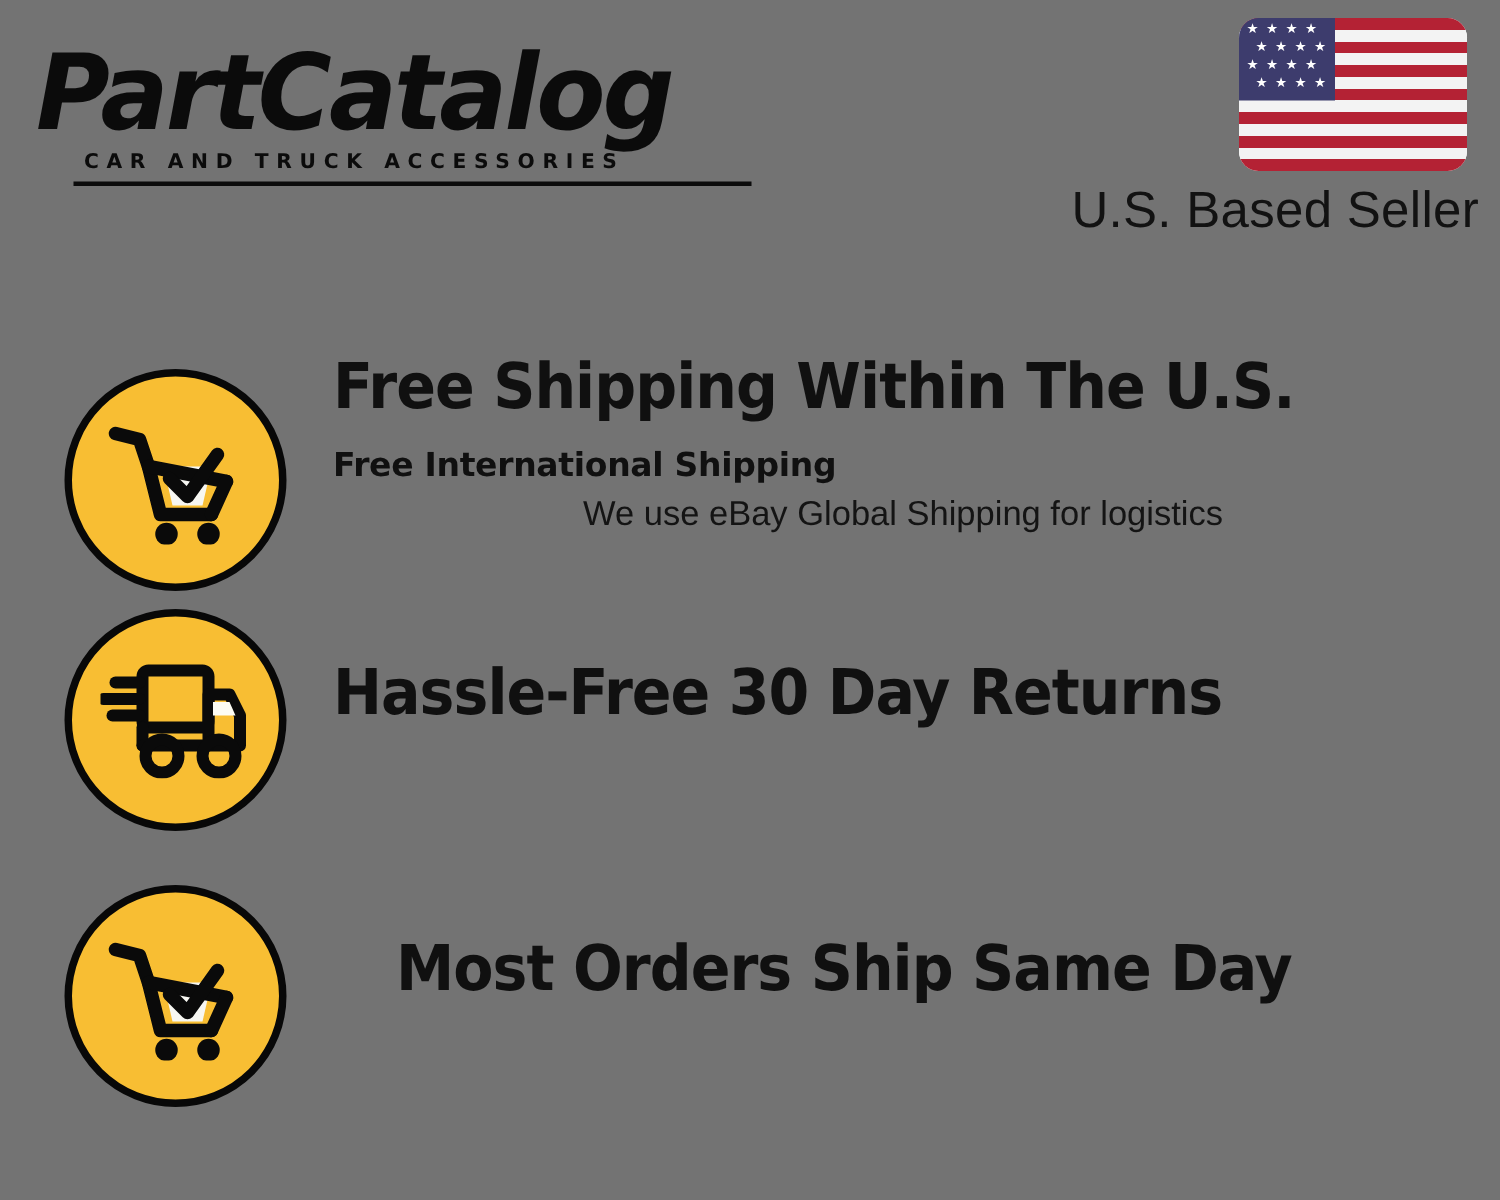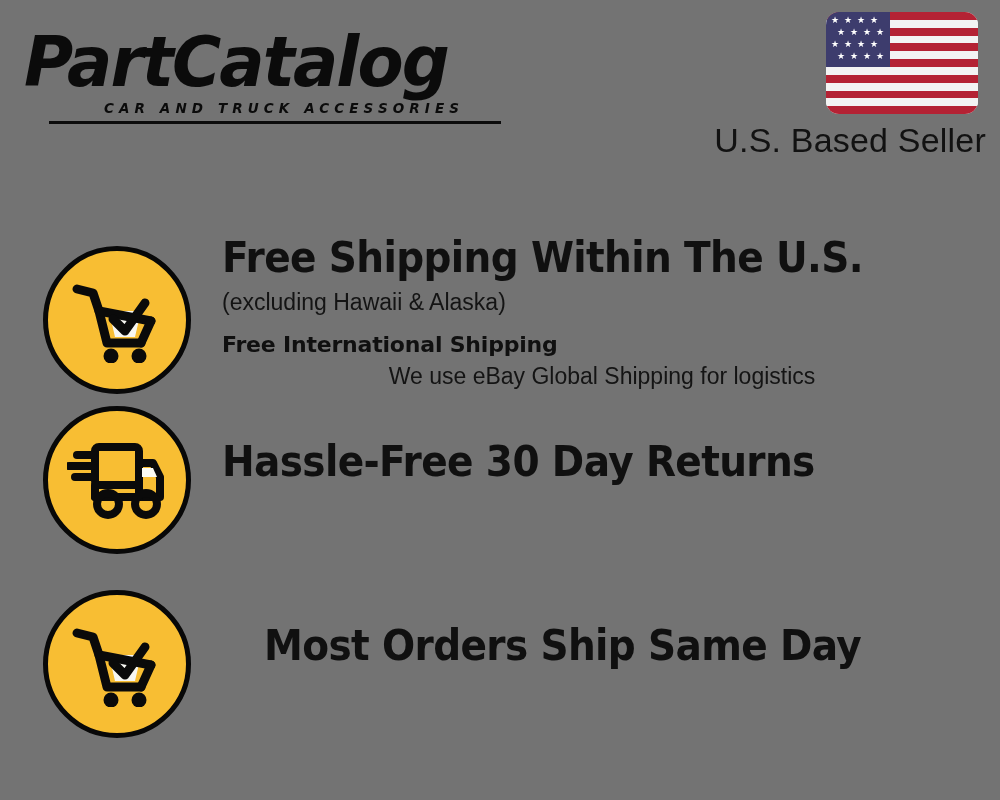--- a/index.html
+++ b/index.html
@@ -56,26 +56,24 @@
     transform: scaleX(0.96);
     transform-origin: left top;
   }
   .logo-tagline {
     position: absolute;
     left: 32px;
     top: 76px;
     font-family: "DejaVu Sans", sans-serif;
     font-size: 13.5px;
     font-weight: 700;
-    font-style: italic;
     letter-spacing: 5.1px;
     line-height: 16px;
     color: #0b0b0b;
     white-space: nowrap;
-    margin-left: 48px;
   }
   .logo-underline {
     position: absolute;
     left: 25px;
     top: 97px;
     width: 452px;
     height: 3px;
     background: #0b0b0b;
   }
 
@@ -270,21 +268,20 @@
           <path d="M8 12 L24 16 L30 34 L38 66 L72 66" fill="none" stroke="#0a0a0a" stroke-width="9" stroke-linecap="round" stroke-linejoin="round"></path>
           <path d="M30 34 L82 44" fill="none" stroke="#0a0a0a" stroke-width="9" stroke-linecap="round" stroke-linejoin="round"></path>
           <path d="M72 66 L82 44" fill="none" stroke="#0a0a0a" stroke-width="9" stroke-linecap="round" stroke-linejoin="round"></path>
           <path d="M44 42 L56 54 L76 26" fill="none" stroke="#0a0a0a" stroke-width="9" stroke-linecap="round" stroke-linejoin="round"></path>
           <circle cx="42" cy="79" r="7.5" fill="#0a0a0a"></circle>
           <circle cx="70" cy="79" r="7.5" fill="#0a0a0a"></circle>
         </svg>
       </div>
       <div class="feature-text">
         <div class="feature-title">Free Shipping Within The U.S.</div>
-        <div class="feature-sub">(excluding Hawaii &amp; Alaska)</div>
         <div class="feature-sub-strong">Free International Shipping</div>
         <div class="feature-sub-last">We use eBay Global Shipping for logistics</div>
       </div>
     </div>
 
     <div class="feature-row row-1">
       <div class="badge-circle">
         <svg width="100" height="78" viewBox="0 0 100 78" aria-hidden="true">
           <rect x="28" y="6" width="44" height="38" rx="4" fill="none" stroke="#0a0a0a" stroke-width="8"></rect>
           <path d="M72 22 L86 22 L93 36 L93 56 L72 56 Z" fill="none" stroke="#0a0a0a" stroke-width="8" stroke-linejoin="round"></path>

